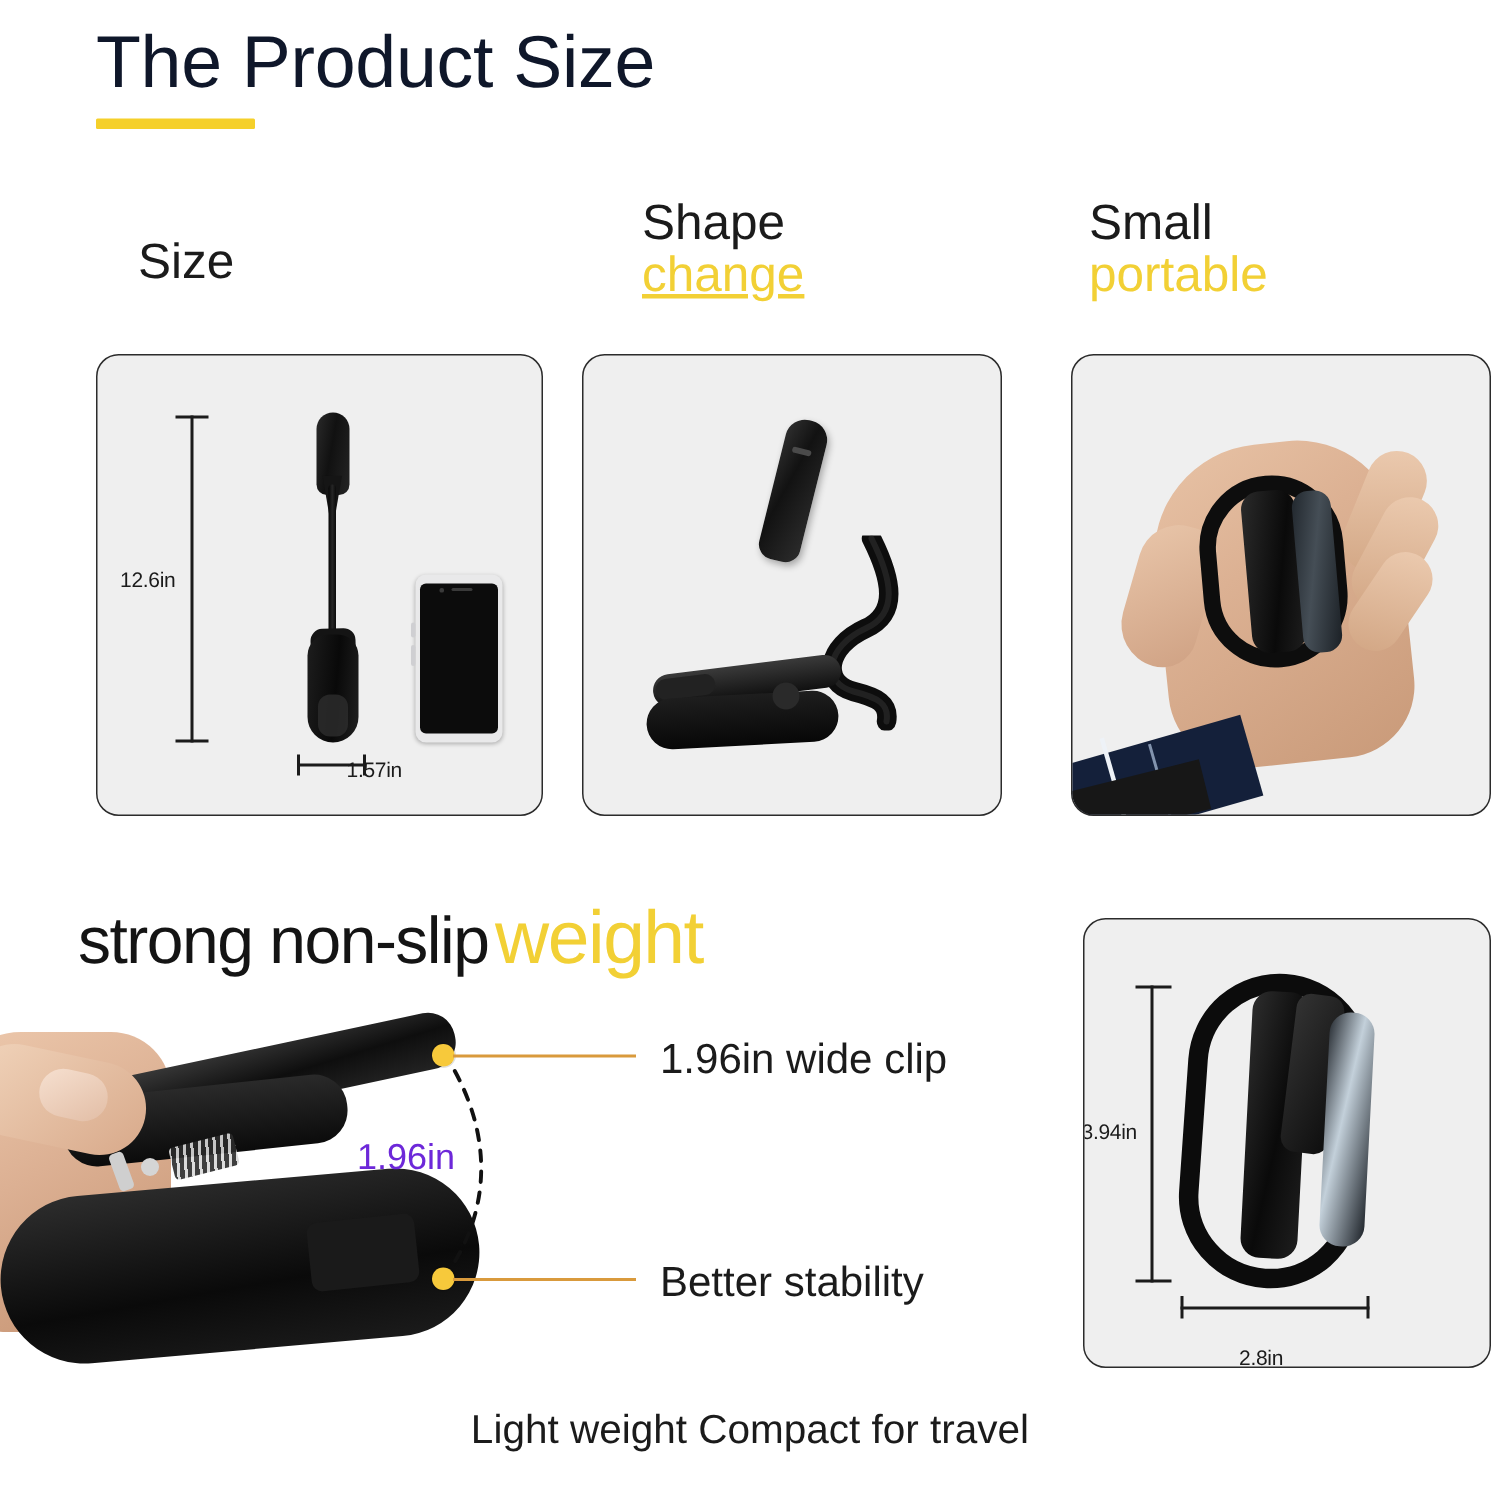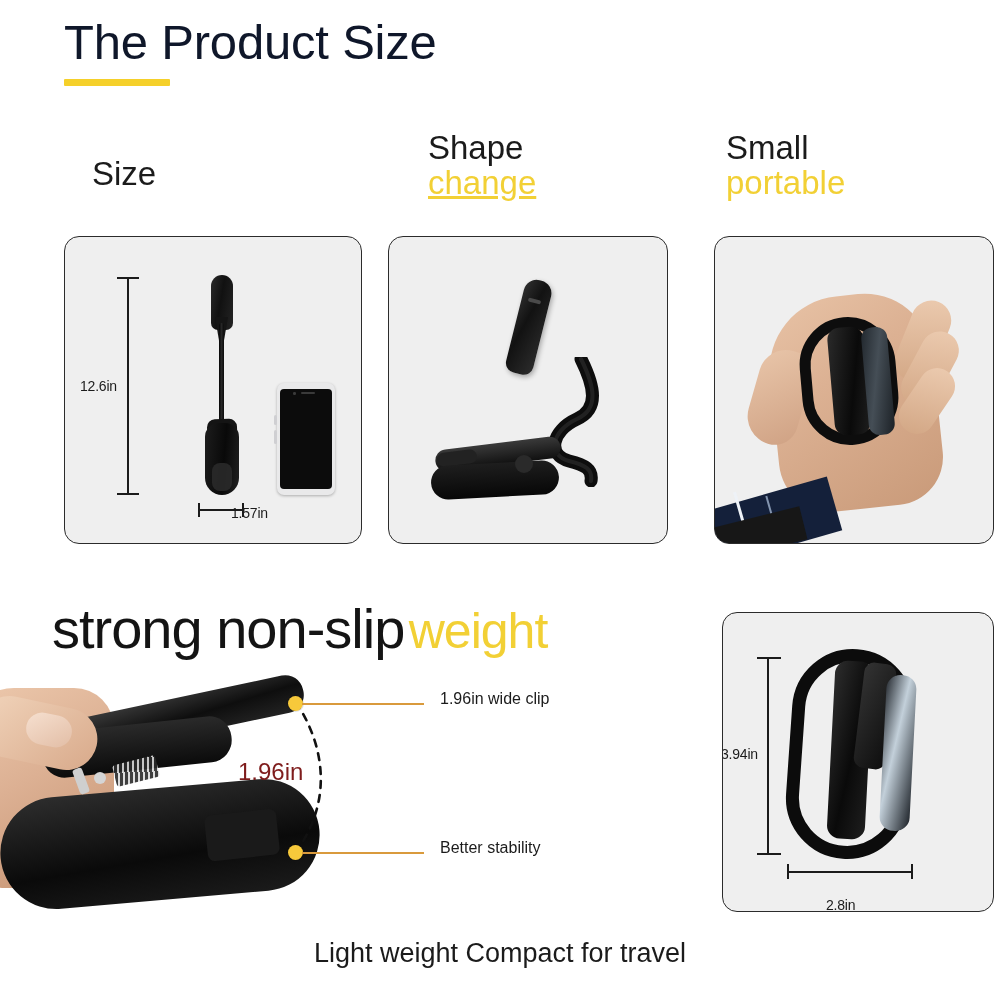--- a/index.html
+++ b/index.html
@@ -211,21 +211,21 @@
   }
   #p3-sleeve {
     position:absolute; left:-20px; top:282px; width:110px; height:34px;
     background:#171717; transform:rotate(-14deg);
   }
 
   
   #clamp-head {
     position:absolute; left:52px; top:596px; white-space:nowrap;
   }
-  #clamp-head .k1 { font-size:56px; color:#141414; letter-spacing:-1px; }
+  #clamp-head .k1 { font-size:44px; color:#141414; letter-spacing:-1px; }
   #clamp-head .k2 { font-size:50px; letter-spacing:-1px; }
 
   
   #clamp-photo {
     position:absolute; left:-36px; top:660px; width:420px; height:270px;
   }
   #cl-hand {
     position:absolute; left:0px; top:28px; width:150px; height:200px;
     background:linear-gradient(150deg,#edc9ad 0%,#dcb093 45%,#c4916f 100%);
     border-radius:50px 40px 60px 40px;
@@ -280,25 +280,25 @@
 
   
   .callout-dot {
     position:absolute; width:15px; height:15px; border-radius:50%;
     box-shadow:0 0 0 1px rgba(0,0,0,.12);
   }
   .callout-line {
     position:absolute; height:2px;
   }
   .callout-text {
-    position:absolute; font-size:16px; color:#1b1b1b; white-space:nowrap;
+    position:absolute; font-size:28px; color:#1b1b1b; white-space:nowrap;
   }
   #arc-label {
     position:absolute; left:238px; top:758px;
-    font-size:24px; color:#7f1d1d; white-space:nowrap;
+    font-size:24px; color:#6d28d9; white-space:nowrap;
   }
   #arc-svg { position:absolute; left:270px; top:690px; }
 
   
   #p4 { left:722px; top:612px; width:272px; height:300px; }
   #p4-loop {
     position:absolute; left:66px; top:36px; width:122px; height:210px;
     border:13px solid #0c0c0c;
     border-radius:62px;
     transform:rotate(4deg);

